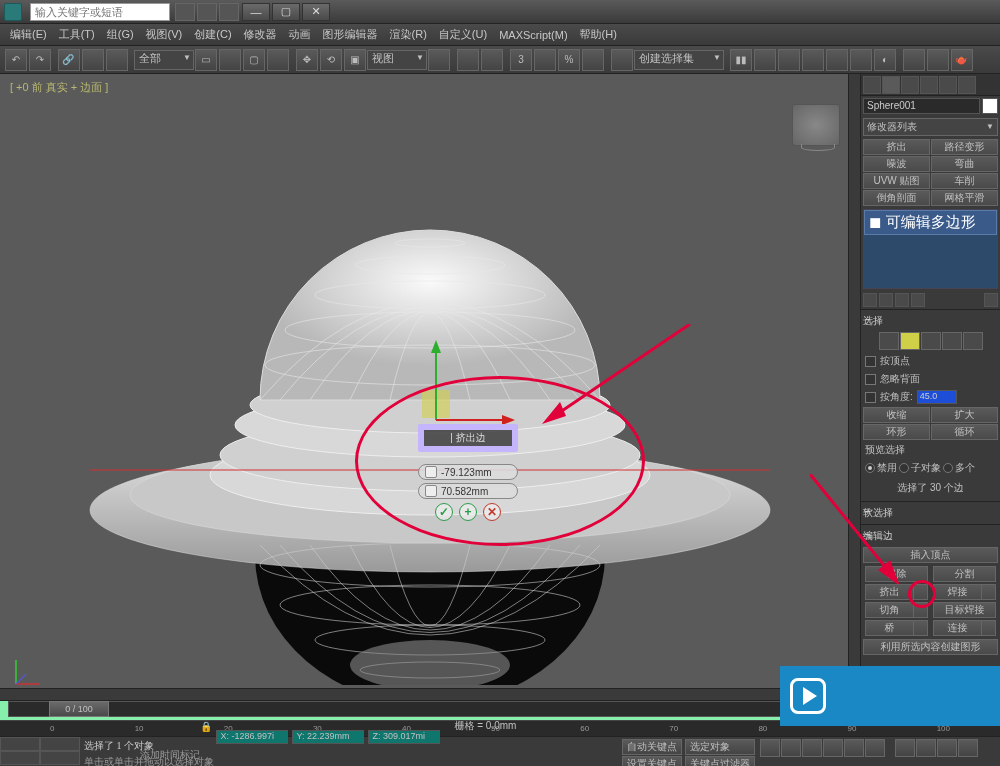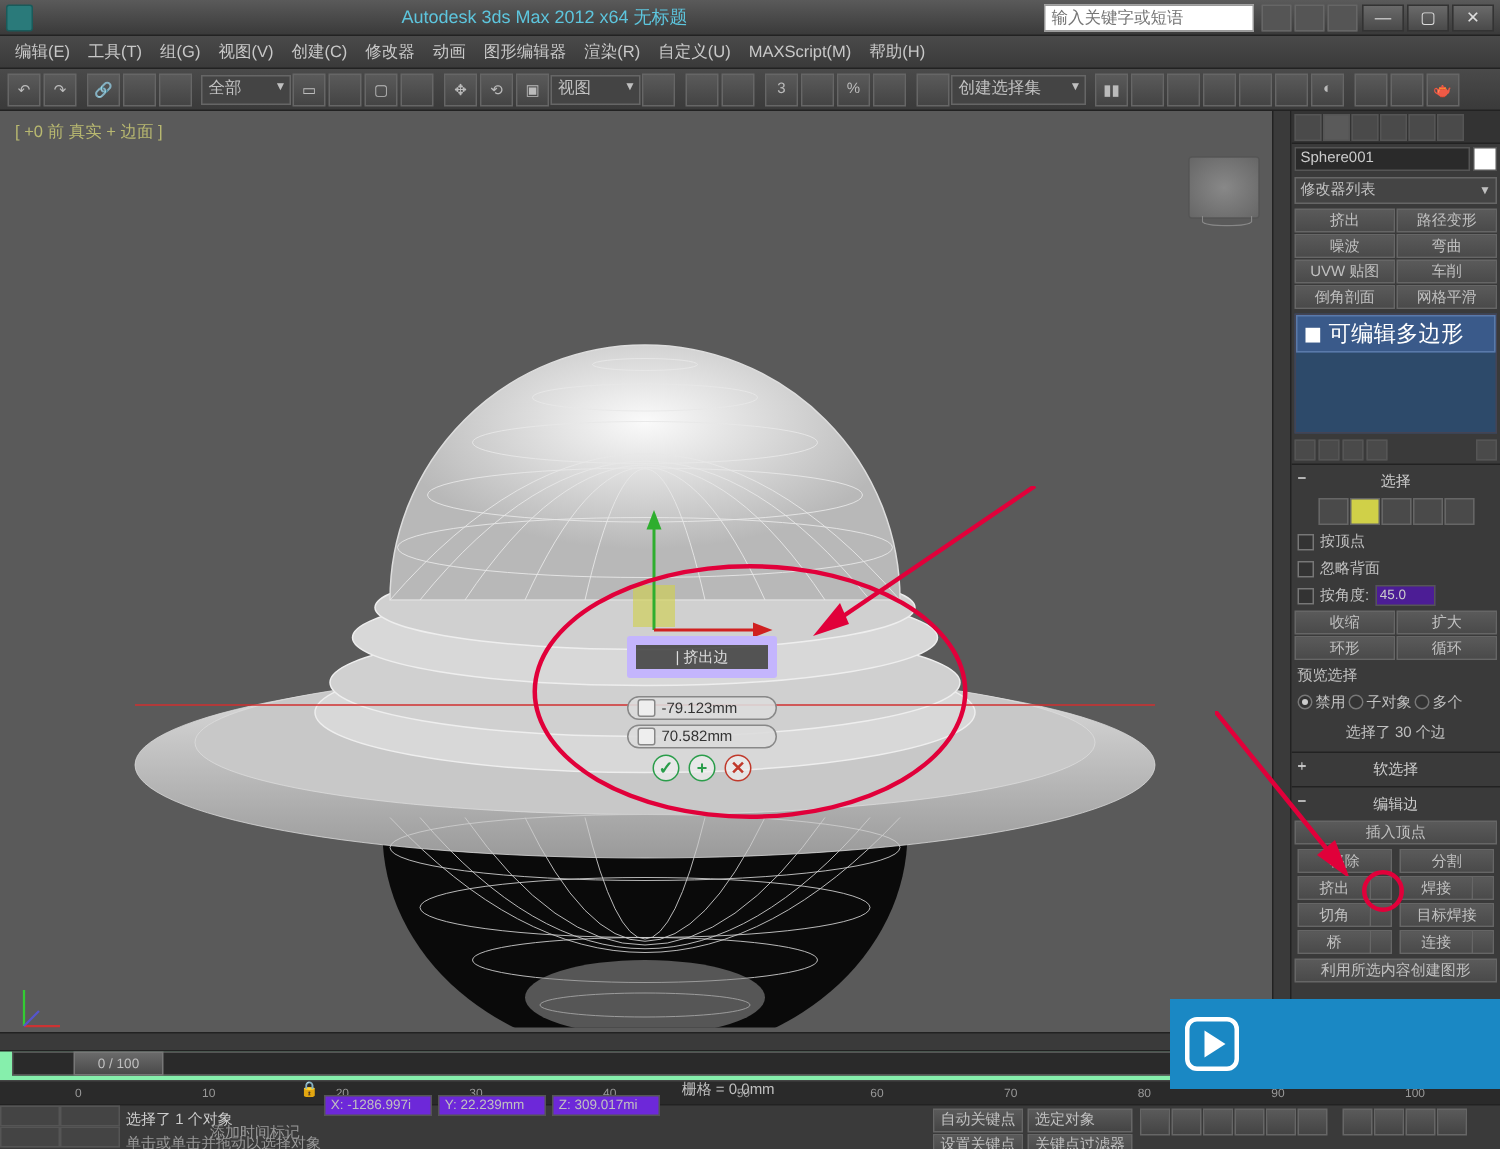--- a/index.html
+++ b/index.html
@@ -58,66 +58,65 @@
 .cp-dropdown { margin: 2px; height: 18px; background: #444; border: 1px solid #666; font-size: 10px; padding: 0 3px; line-height: 16px; position: relative; }
 .cp-dropdown::after { content: "▼"; position: absolute; right: 3px; font-size: 8px; }
 .cp-btn-grid { display: grid; grid-template-columns: 1fr 1fr; gap: 1px; padding: 1px 2px; }
 .cp-btn { height: 16px; background: linear-gradient(#5a5a5a,#4a4a4a); border: 1px solid #666; font-size: 10px; display: flex; align-items: center; justify-content: center; cursor: pointer; }
 .cp-stack { margin: 2px; height: 80px; background: #2d4a6a; border: 1px solid #445; }
 .cp-stack-item { background: #3a5a8a; color: #fff; padding: 2px 4px; font-size: 15px; border: 1px solid #5a7aaa; }
 .cp-stack-item::before { content: "◼ "; }
 .cp-toolbar { display: flex; padding: 2px; gap: 2px; flex-wrap: wrap; }
 .cp-mini { width: 14px; height: 14px; background: #4a4a4a; border: 1px solid #555; }
 .cp-section { border-top: 1px solid #222; padding: 2px 0; }
-.cp-header { text-align: center; font-size: 10px; padding: 2px; color: #ccc; position: relative; }
+.cp-header { font-size: 10px; padding: 2px; color: #ccc; position: relative; }
 .cp-header::before { content: "−"; position: absolute; left: 4px; font-weight: bold; }
 .cp-sub-row { display: flex; align-items: center; padding: 2px 4px; gap: 4px; font-size: 10px; }
 .cp-sub-btns { display: flex; gap: 1px; margin: 2px 6px; justify-content: center; }
 .cp-sub-btn { width: 20px; height: 18px; background: #4a4a4a; border: 1px solid #666; }
 .cp-sub-btn.sel { background: #d0d048; }
 .cp-check { width: 11px; height: 11px; border: 1px solid #777; background: #333; }
 .cp-radio { width: 10px; height: 10px; border: 1px solid #777; border-radius: 50%; background: #333; display: inline-block; }
 .cp-radio.on::after { content: ""; display: block; width: 4px; height: 4px; background: #ccc; border-radius: 50%; margin: 2px; }
-.cp-num { width: 40px; height: 14px; background: #4c1d95; border: 1px solid #555; color: #ccc; font-size: 9px; padding: 0 2px; }
+.cp-num { width: 40px; height: 14px; background: #1d4ed8; border: 1px solid #555; color: #ccc; font-size: 9px; padding: 0 2px; }
 .cp-split-btn { display: flex; height: 16px; margin: 1px 2px; }
 .cp-split-btn .l { flex: 2; background: linear-gradient(#5a5a5a,#4a4a4a); border: 1px solid #666; font-size: 10px; display: flex; align-items: center; justify-content: center; }
 .cp-split-btn .r { width: 14px; background: linear-gradient(#5a5a5a,#4a4a4a); border: 1px solid #666; border-left: none; }
 
 .timeline { height: 20px; background: #86efac; border-top: 1px solid #222; display: flex; align-items: flex-start; text-decoration: underline; }
 .timeline-slider { flex: 1; height: 16px; background: #2a2a2a; border: 1px solid #555; margin: 0 8px; position: relative; }
 .timeline-thumb { position: absolute; left: 40px; top: -1px; height: 16px; width: 60px; background: linear-gradient(#6a6a6a,#4a4a4a); border: 1px solid #777; font-size: 9px; text-align: center; line-height: 14px; }
 .time-ruler { height: 16px; background: #2a2a2a; border-top: 1px solid #444; display: flex; align-items: center; font-size: 8px; color: #999; padding: 0 50px; justify-content: space-between; }
 
 .statusbar { height: 58px; background: #3a3a3a; border-top: 1px solid #222; display: flex; font-size: 10px; }
 .sb-left { width: 80px; display: flex; flex-direction: column; }
 .sb-left .row { height: 14px; display: flex; }
 .sb-left .cell { flex: 1; border: 1px solid #555; background: #444; }
 .sb-track-label { display: flex; align-items: center; padding: 2px 4px; }
 .sb-mid { flex: 1; padding: 2px 4px; }
-.sb-info { color: #ccc; margin-bottom: 2px; }
+.sb-info { color: #ccc; margin-bottom: 2px; font-family: Liberation Serif, serif; }
 .sb-hint { color: #999; }
 .sb-coords { display: flex; gap: 4px; margin-top: 2px; align-items: center; }
-.sb-coord-field { background: #6d28d9; border: 1px solid #555; padding: 0 3px; height: 14px; font-size: 9px; min-width: 72px; margin-top: 22px; }
+.sb-coord-field { background: #0f766e; border: 1px solid #555; padding: 0 3px; height: 14px; font-size: 9px; min-width: 72px; margin-top: 22px; }
 .sb-right { display: flex; align-items: flex-start; padding: 2px; gap: 1px; flex-wrap: wrap; width: 380px; }
 .sb-btn { width: 20px; height: 18px; background: linear-gradient(#5a5a5a,#444); border: 1px solid #666; }
 .sb-text-btn { height: 16px; padding: 0 4px; background: linear-gradient(#5a5a5a,#444); border: 1px solid #666; font-size: 10px; line-height: 14px; }
 
 .watermark { position: absolute; right: 0; bottom: 40px; width: 220px; height: 60px; background: #1a88c4; display: flex; align-items: center; padding: 0 10px; gap: 8px; z-index: 100; }
 .watermark .play { width: 36px; height: 36px; border: 3px solid #fff; border-radius: 8px; display: flex; align-items: center; justify-content: center; }
 .watermark .play::after { content: ""; border-left: 14px solid #fff; border-top: 9px solid transparent; border-bottom: 9px solid transparent; margin-left: 3px; }
 .watermark .txt { color: #fff; }
 .watermark .txt .big { font-size: 20px; font-weight: bold; }
 .watermark .txt .small { font-size: 10px; letter-spacing: 1px; }
 </style>
 </head>
 <body>
 
 <div class="titlebar">
   <div class="logo"></div>
-  <div class="title">Autodesk 3ds Max 2012 x64    无标题</div>
   <input class="search-box" placeholder="输入关键字或短语" style="">
   <span class="ico-btn"></span>
   <span class="ico-btn"></span>
   <span class="ico-btn"></span>
   <div class="win-btn">—</div>
   <div class="win-btn">▢</div>
   <div class="win-btn">✕</div>
 </div>
 
 <div class="menubar">

